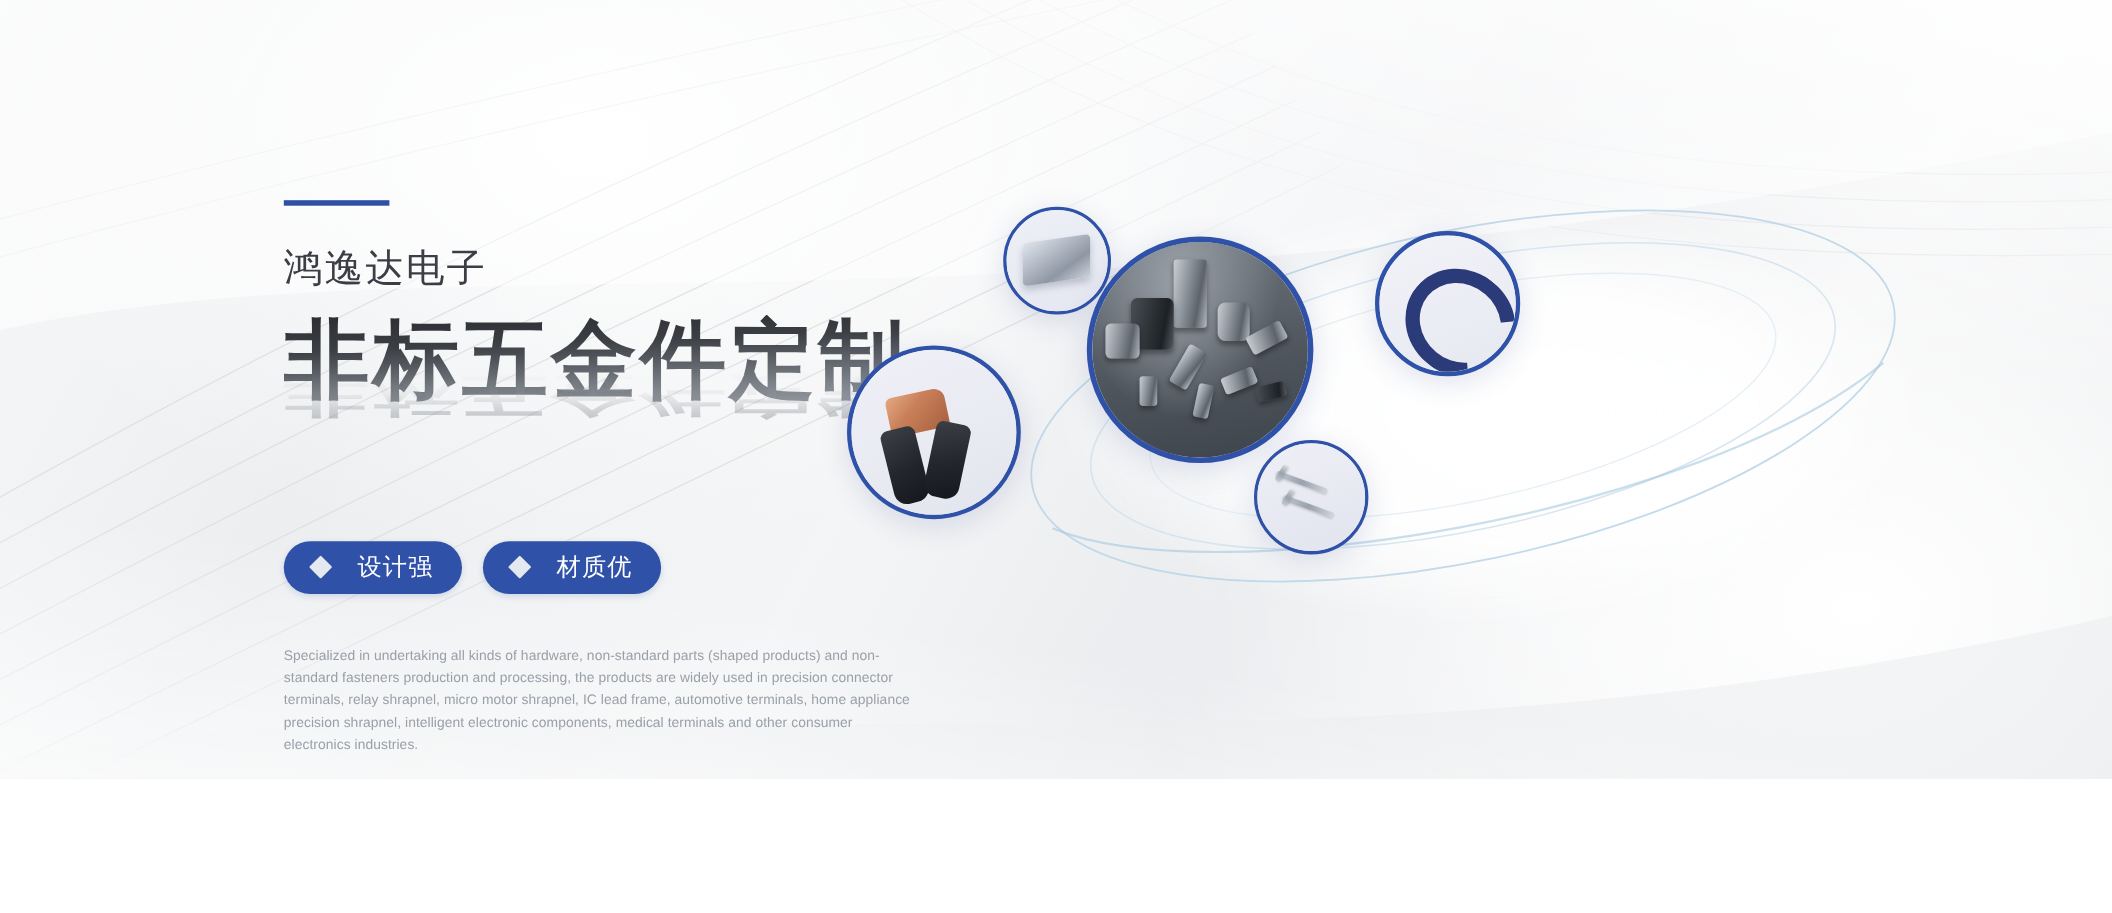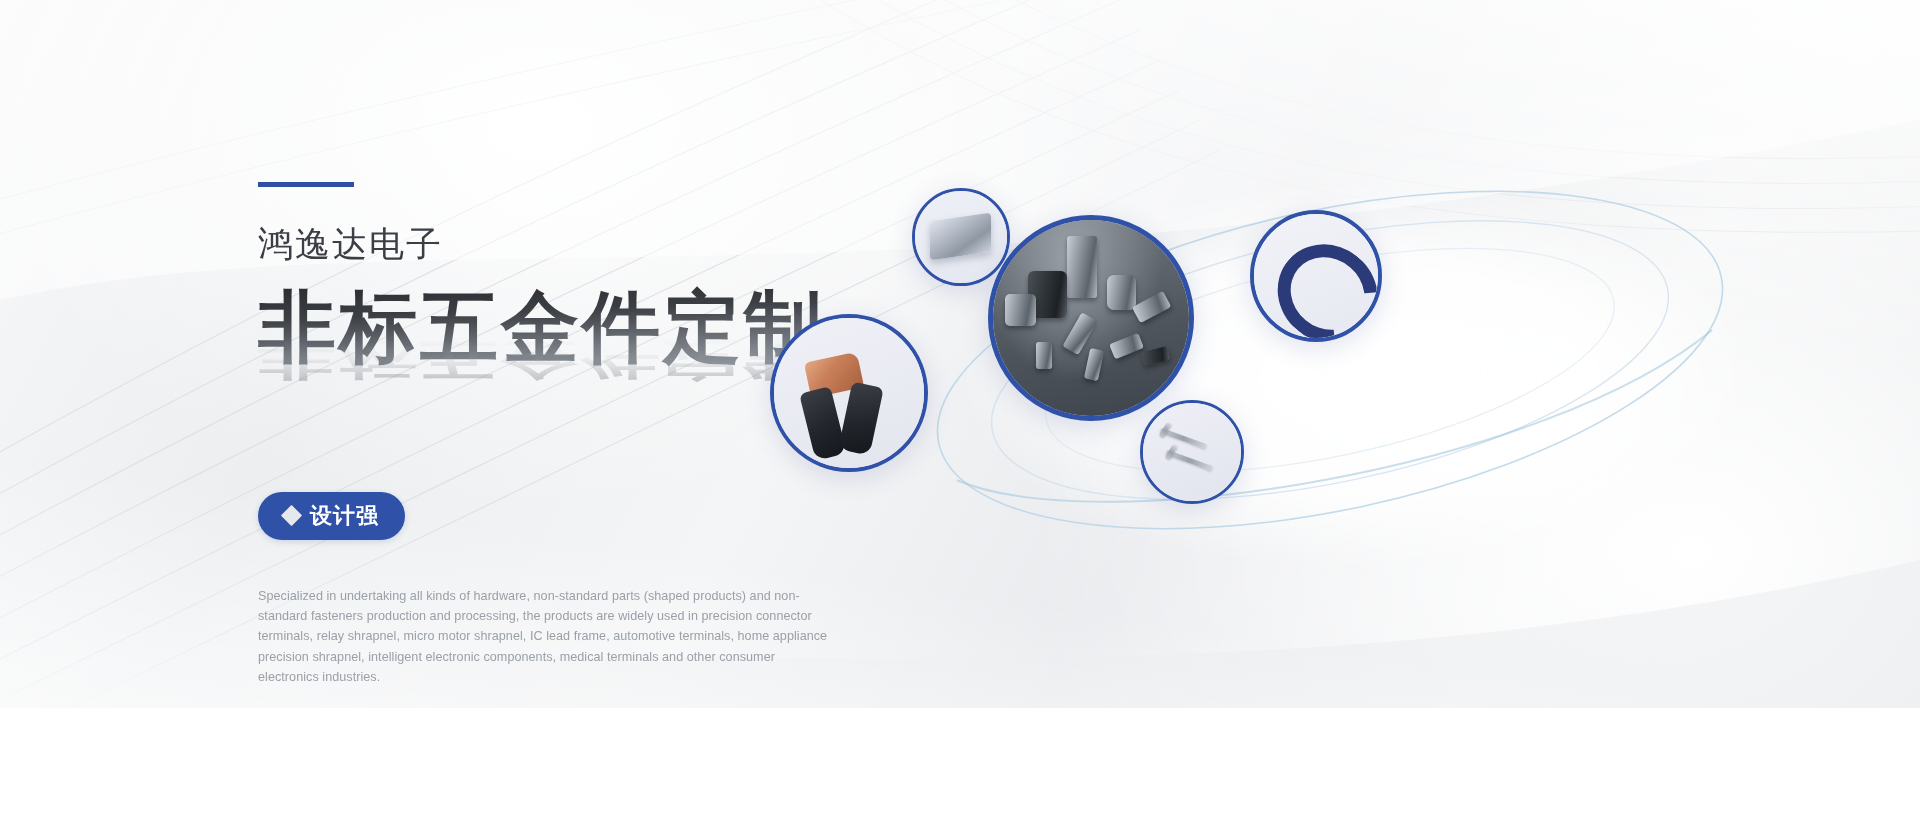--- a/index.html
+++ b/index.html
@@ -100,32 +100,31 @@
 
   .badges {
     display: flex;
     gap: 19px;
     margin-top: 56px;
   }
   .badge {
     display: flex;
     align-items: center;
     justify-content: flex-end;
-    gap: 11px;
+    gap: 26px;
     background: #2f52a8;
     color: #ffffff;
     border-radius: 26px;
     padding: 0 26px;
     height: 48px;
     font-size: 22px;
     letter-spacing: 1px;
     box-shadow: 0 2px 6px rgba(47,82,168,0.18);
     cursor: pointer;
     user-select: none;
-    font-weight: bold;
   }
   .badge-diamond {
     width: 15px;
     height: 15px;
     background: #e4e8ef;
     transform: rotate(45deg);
     flex: 0 0 auto;
     border-radius: 1px;
   }
 
@@ -341,20 +340,24 @@
     <div class="headline-wrap">
       <h1 class="headline">非标五金件定制</h1>
       <div class="headline-reflection">非标五金件定制</div>
     </div>
 
     <div class="badges">
       <div class="badge">
         <span class="badge-diamond"></span>
         <span>设计强</span>
       </div>
+      <div class="badge">
+        <span class="badge-diamond"></span>
+        <span>材质优</span>
+      </div>
     </div>
 
     <p class="desc">Specialized in undertaking all kinds of hardware, non-standard parts (shaped products) and non-standard fasteners production and processing, the products are widely used in precision connector terminals, relay shrapnel, micro motor shrapnel, IC lead frame, automotive terminals, home appliance precision shrapnel, intelligent electronic components, medical terminals and other consumer electronics industries.</p>
   </div>
 
   <div class="visual">
     <div class="visual-glow"></div>
 
     <svg class="orbit-svg" viewBox="0 0 1010 520">
       <g fill="none" stroke="#b9d3e6" stroke-width="1.6" opacity="0.85" transform="rotate(-12 430 250)">

